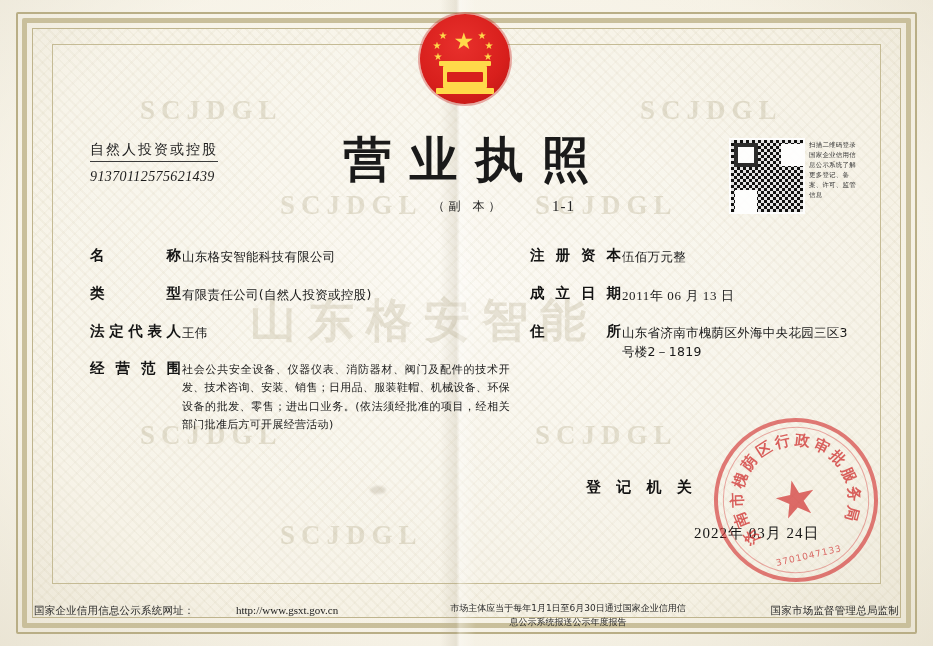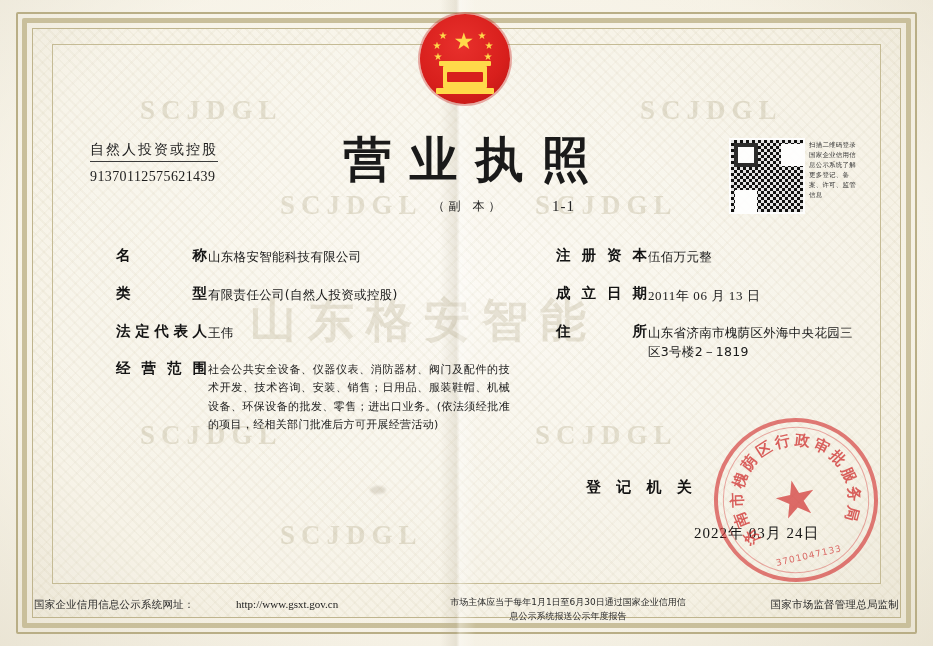--- a/index.html
+++ b/index.html
@@ -207,20 +207,21 @@
     padding-bottom: 2px;
     border-bottom: 1px solid #3b3b3b;
     display: inline-block;
   }
   .credit-value {
     margin-top: 7px;
     font-family: "Liberation Serif", serif;
     font-size: 14px;
     letter-spacing: 0.4px;
     color: #1d1d1d;
+    font-style: italic;
   }
   
   .qr {
     position: absolute;
     right: 128px;
     top: 138px;
     width: 72px;
     height: 72px;
     background:
       repeating-linear-gradient(0deg, #1b1b1b 0 3px, #ffffff 3px 6px),
@@ -270,21 +271,20 @@
   .field-label {
     flex: 0 0 auto;
     width: 92px;
     font-family: "DejaVu Sans", sans-serif;
     font-size: 14.5px;
     font-weight: bold;
     color: #141414;
     letter-spacing: 1px;
     text-align: justify;
     text-align-last: justify;
-    margin-left: 26px;
   }
   .field-label.wide {
     width: 92px;
   }
   .field-value {
     flex: 1 1 auto;
     font-family: "DejaVu Sans", sans-serif;
     font-size: 12.5px;
     color: #1a1a1a;
     line-height: 1.5;
@@ -374,21 +374,21 @@
     font-family: "DejaVu Sans", sans-serif;
     font-size: 9px;
     color: rgba(205,34,34,0.80);
     letter-spacing: 1px;
     white-space: nowrap;
   }
   
   .footer {
     position: absolute;
     left: 0; right: 0;
-    bottom: 14px;
+    bottom: 8px;
     height: 34px;
   }
   .footer-left {
     position: absolute;
     left: 34px;
     top: 0;
     font-family: "DejaVu Sans", sans-serif;
     font-size: 10.5px;
     color: #2a2a2a;
     letter-spacing: 0.2px;

